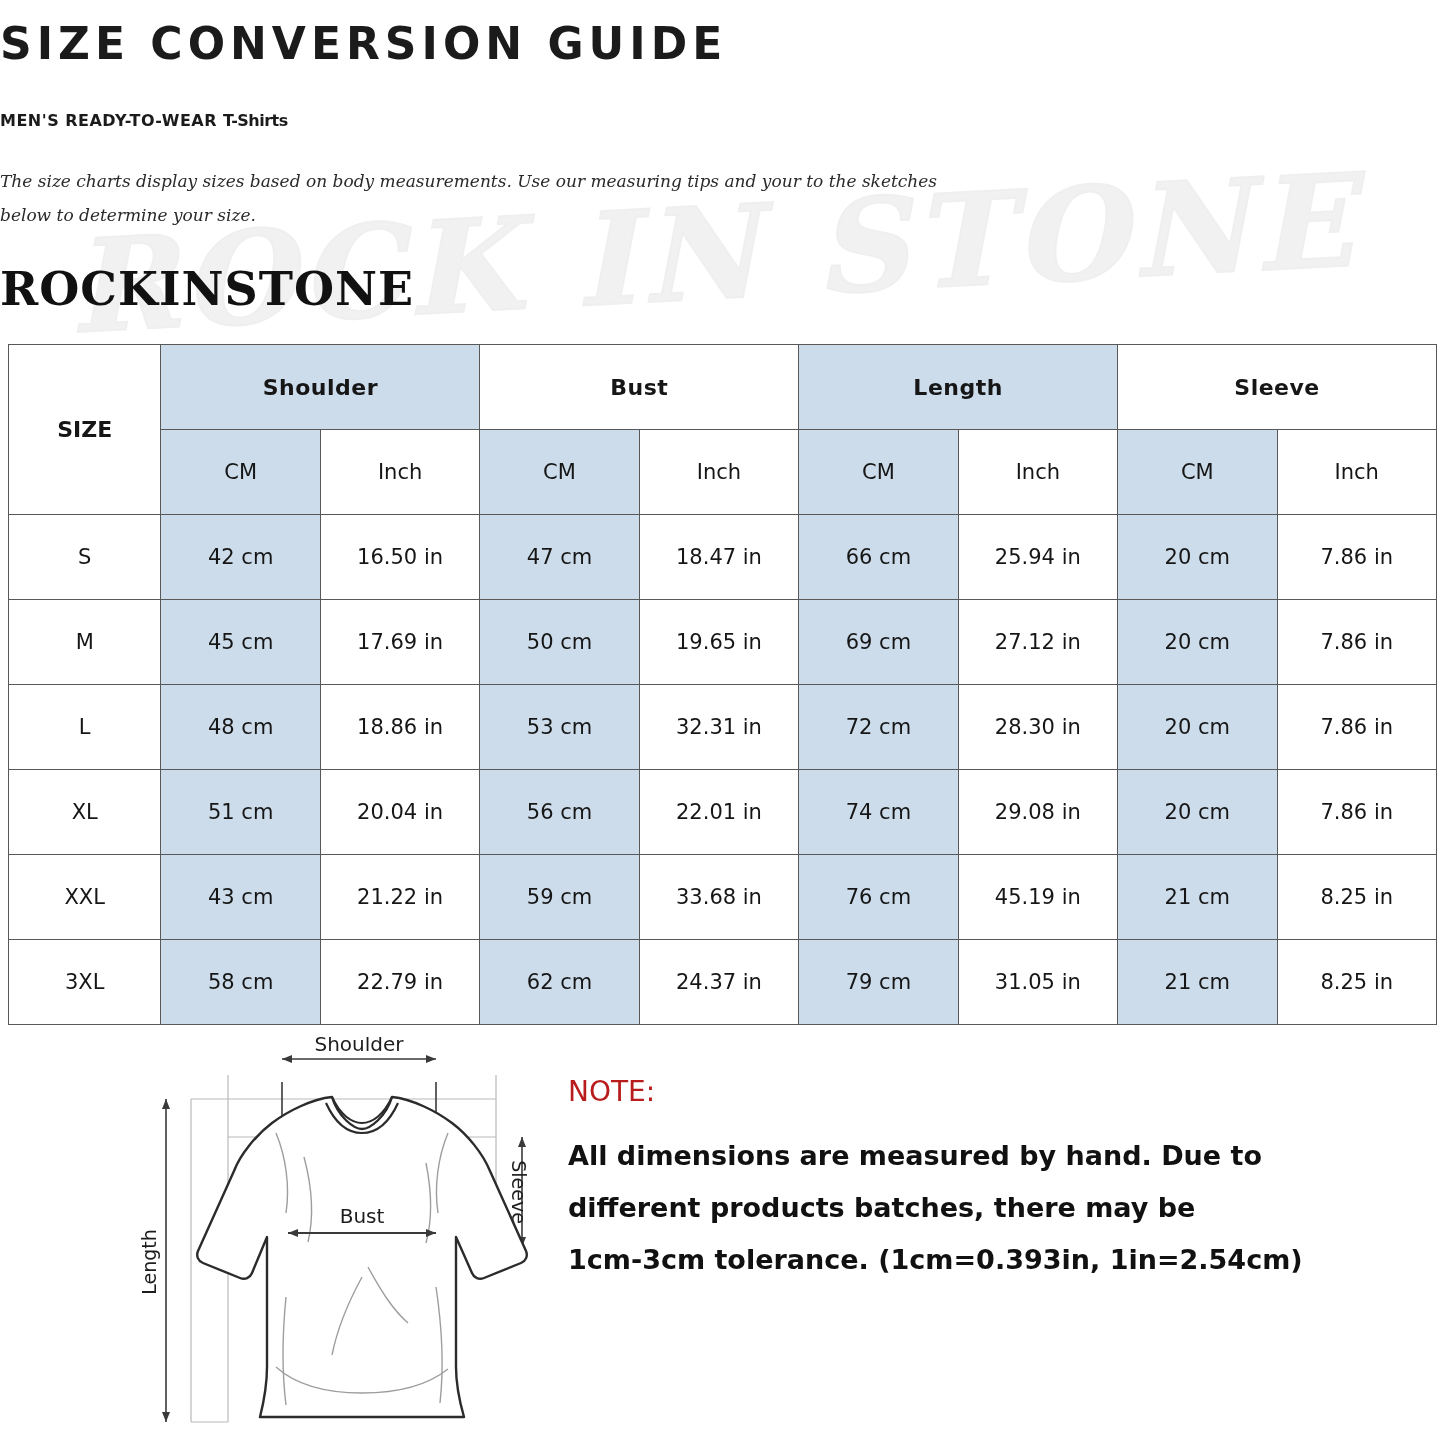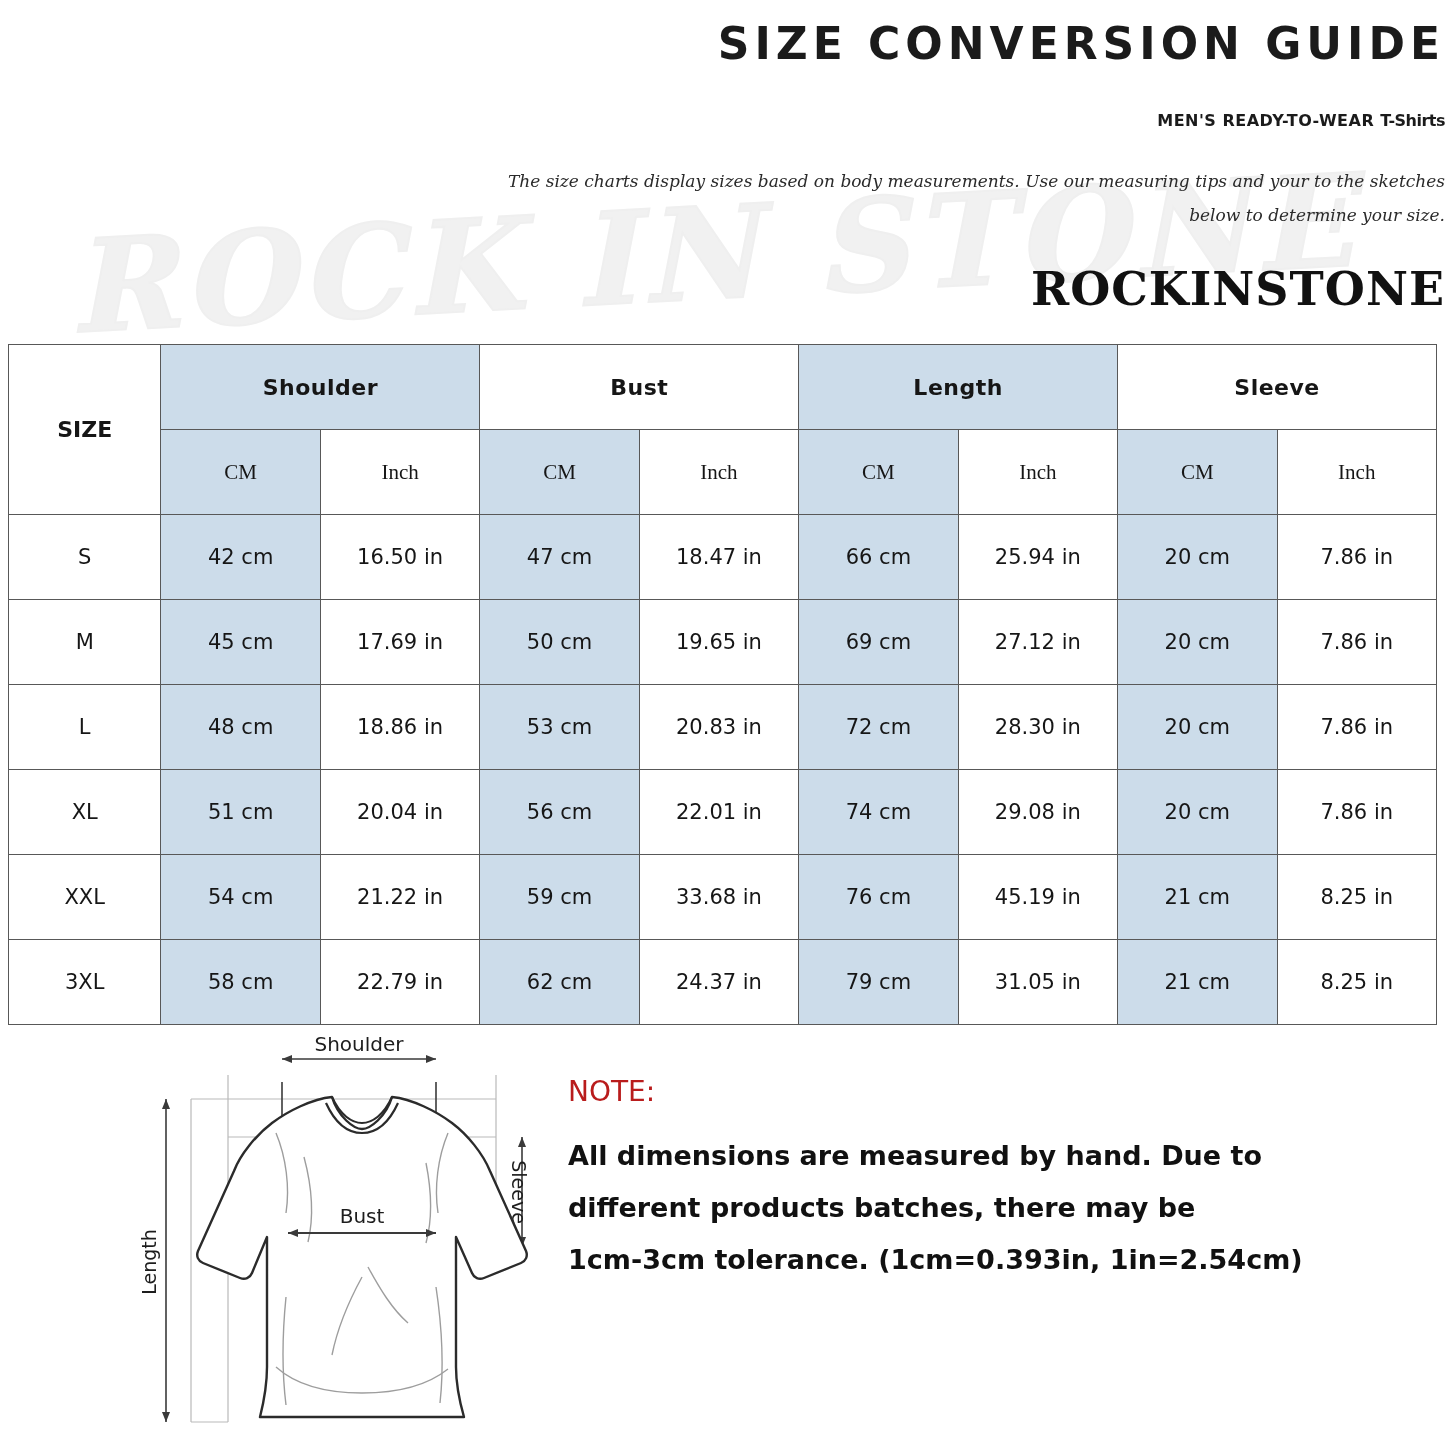--- a/index.html
+++ b/index.html
@@ -34,21 +34,21 @@
     pointer-events: none;
     user-select: none;
     transform: skewY(-3deg);
     z-index: 0;
   }
 
   
   .header {
     position: relative;
     z-index: 2;
-    text-align: right;
+    text-align: left;
   }
   .title {
     margin-top: 18px;
     font-family: "DejaVu Sans", sans-serif;
     font-size: 44px;
     font-weight: 700;
     letter-spacing: 5px;
     color: #1b1b1b;
   }
   .subtitle {
@@ -105,21 +105,21 @@
   .hl {
     background: #ccdcea;
   }
   .col-size { width: 152px; }
   .col-m { width: 159px; }
   .grp-head {
     font-size: 23px;
     font-weight: 700;
     letter-spacing: 0.5px;
   }
-  .unit-row td { font-size: 21px; font-family: Liberation Serif, serif; }
+  .unit-row td { font-size: 21px; }
   .size-label { font-size: 21px; }
 
   
   .bottom {
     position: relative;
     z-index: 2;
     display: flex;
     align-items: flex-start;
     margin-top: 12px;
     padding-left: 8px;
@@ -221,40 +221,40 @@
         <td class="hl">69 cm</td>
         <td>27.12  in</td>
         <td class="hl">20 cm</td>
         <td>7.86  in</td>
       </tr>
       <tr>
         <td class="size-label">L</td>
         <td class="hl">48 cm</td>
         <td>18.86  in</td>
         <td class="hl">53 cm</td>
-        <td>20.83  in</td>
+        <td>32.31  in</td>
         <td class="hl">72 cm</td>
         <td>28.30  in</td>
         <td class="hl">20 cm</td>
         <td>7.86  in</td>
       </tr>
       <tr>
         <td class="size-label">XL</td>
         <td class="hl">51 cm</td>
         <td>20.04  in</td>
         <td class="hl">56 cm</td>
         <td>22.01  in</td>
         <td class="hl">74 cm</td>
         <td>29.08  in</td>
         <td class="hl">20 cm</td>
         <td>7.86  in</td>
       </tr>
       <tr>
         <td class="size-label">XXL</td>
-        <td class="hl">54 cm</td>
+        <td class="hl">43 cm</td>
         <td>21.22  in</td>
         <td class="hl">59 cm</td>
         <td>33.68  in</td>
         <td class="hl">76 cm</td>
         <td>45.19  in</td>
         <td class="hl">21 cm</td>
         <td>8.25  in</td>
       </tr>
       <tr>
         <td class="size-label">3XL</td>

